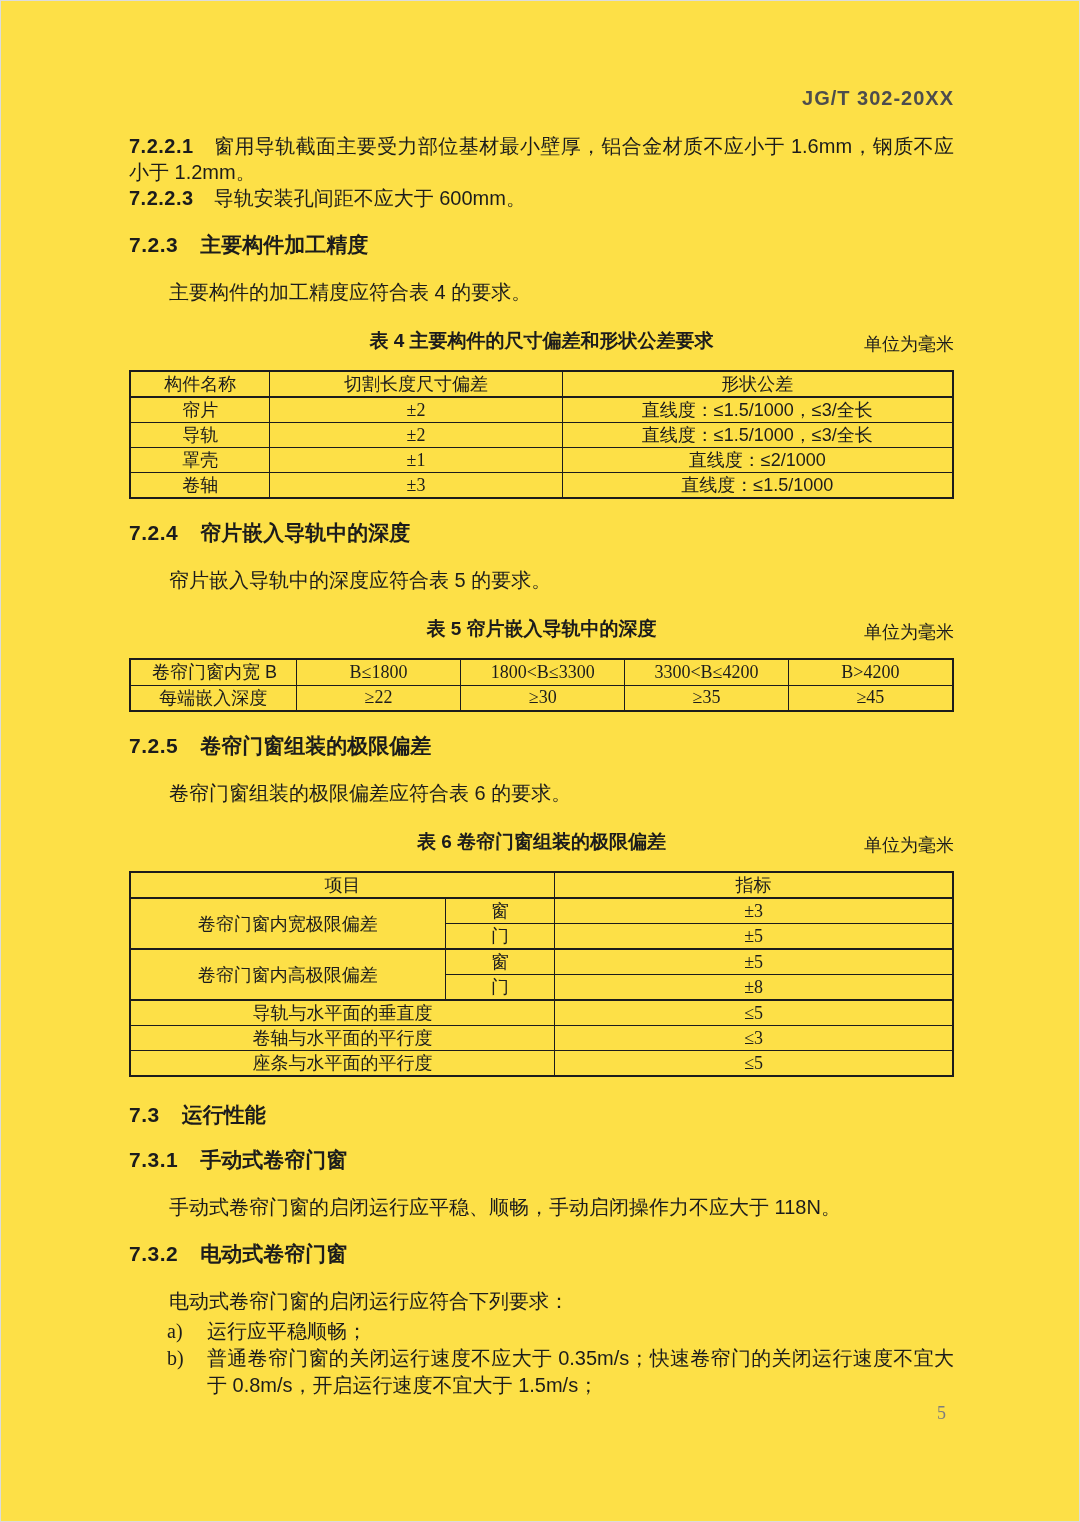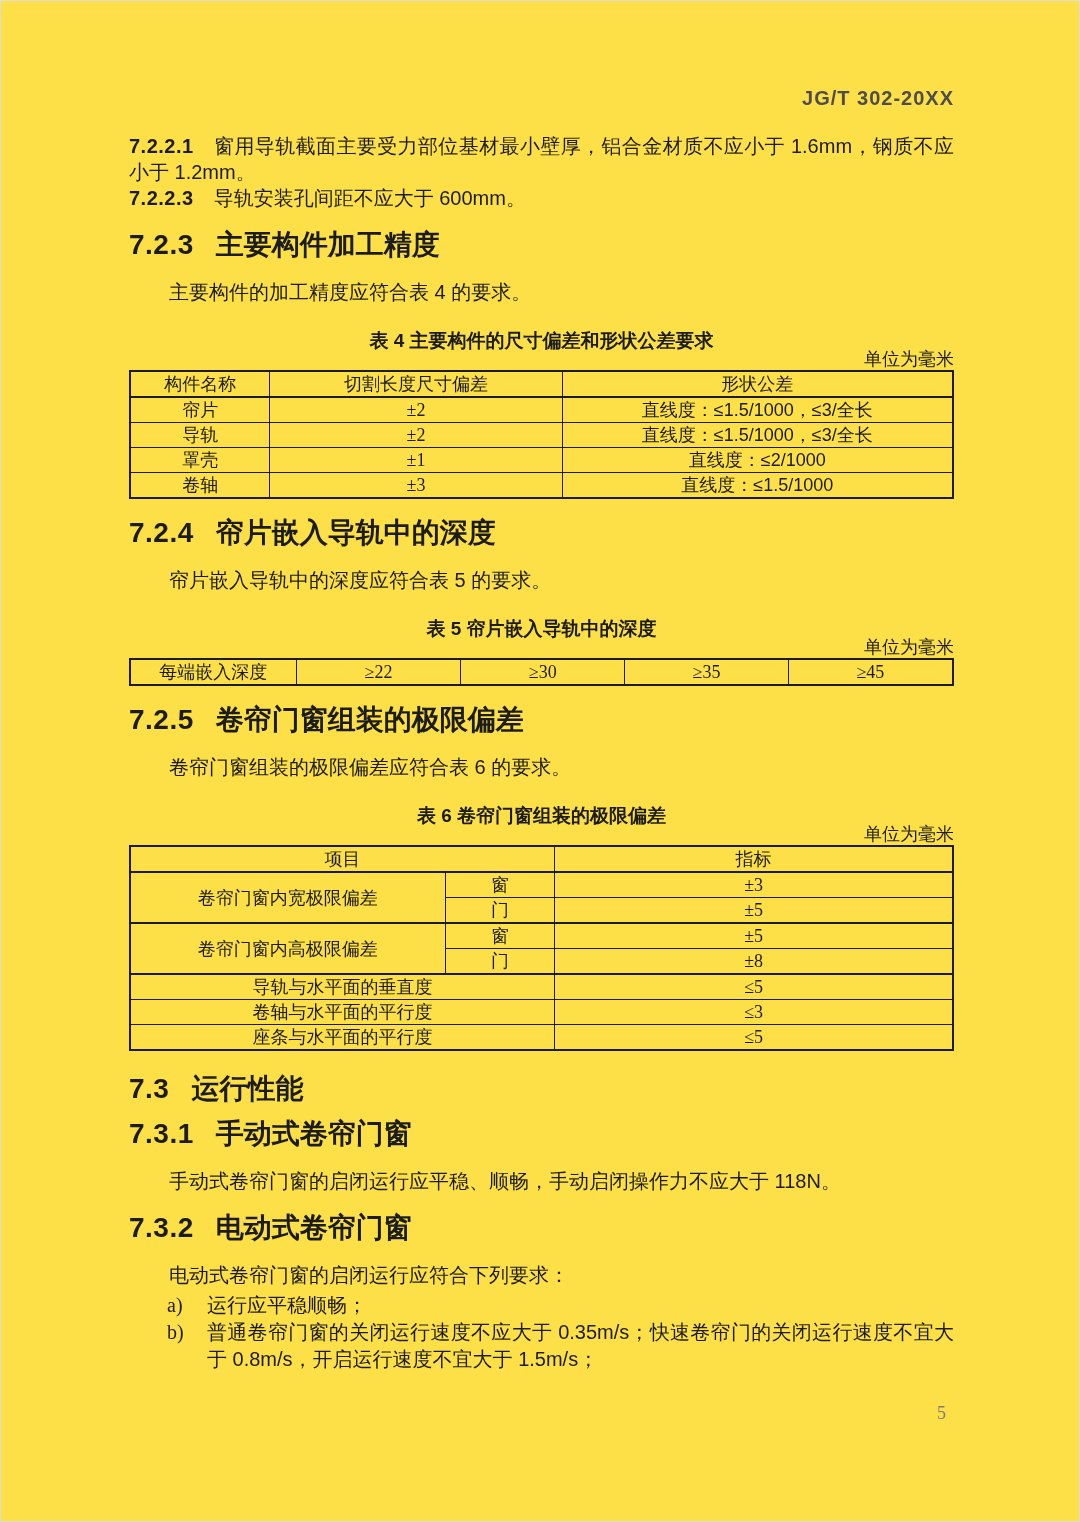--- a/index.html
+++ b/index.html
@@ -29,42 +29,42 @@
     line-height: 26px;
     text-align: justify;
   }
   .clause-num {
     font-weight: bold;
     margin-right: 20px;
     letter-spacing: 0.5px;
     margin-top: 48px;
   }
   .sec-heading {
-    font-size: 28px;
+    font-size: 21px;
     font-weight: bold;
     line-height: 24px;
   }
   .sec-heading .sec-num { margin-right: 22px; letter-spacing: 0.5px; }
   .para {
     font-size: 20px;
     line-height: 26px;
     text-indent: 2em;
     text-align: justify;
   }
   .tbl-caption {
     position: relative;
     text-align: center;
     font-size: 19px;
     font-weight: bold;
     line-height: 24px;
   }
   .tbl-caption .unit {
     position: absolute;
     right: 0;
-    top: 18px;
+    top: 3px;
     font-weight: normal;
     font-size: 18px;
   }
   table {
     width: 100%;
     border-collapse: collapse;
     table-layout: fixed;
   }
   table, th, td { border: 1px solid #1c1c1c; }
   table { border-width: 2px; }
@@ -189,20 +189,27 @@
   <table class="t5 mt-tbl">
     <colgroup>
         <col style="width:20.2%">
         <col style="width:20%">
         <col style="width:19.9%">
         <col style="width:19.9%">
         <col style="width:20%">
       </colgroup>
     <tbody>
       <tr>
+        <td>卷帘门窗内宽 B</td>
+        <td class="num">B≤1800</td>
+        <td class="num">1800&lt;B≤3300</td>
+        <td class="num">3300&lt;B≤4200</td>
+        <td class="num">B&gt;4200</td>
+      </tr>
+      <tr>
         <td>每端嵌入深度</td>
         <td class="num">≥22</td>
         <td class="num">≥30</td>
         <td class="num">≥35</td>
         <td class="num">≥45</td>
       </tr>
     </tbody>
   </table>
 
   <div class="sec-heading mt-sec">

